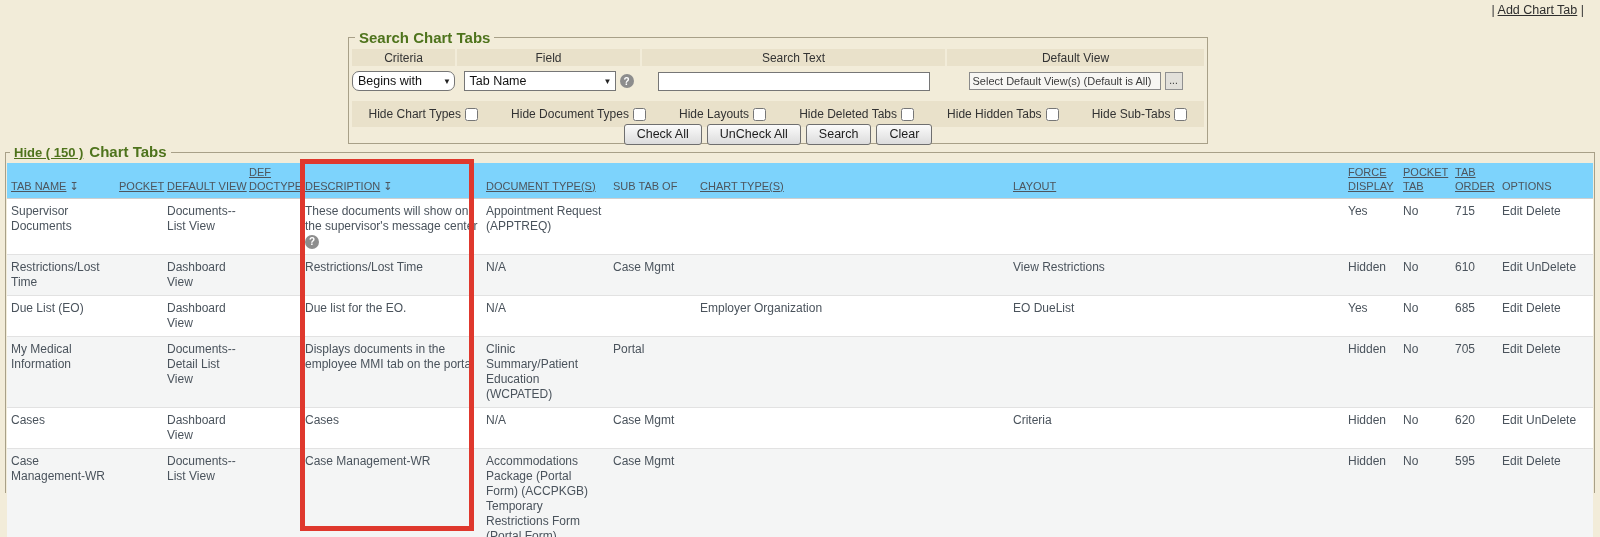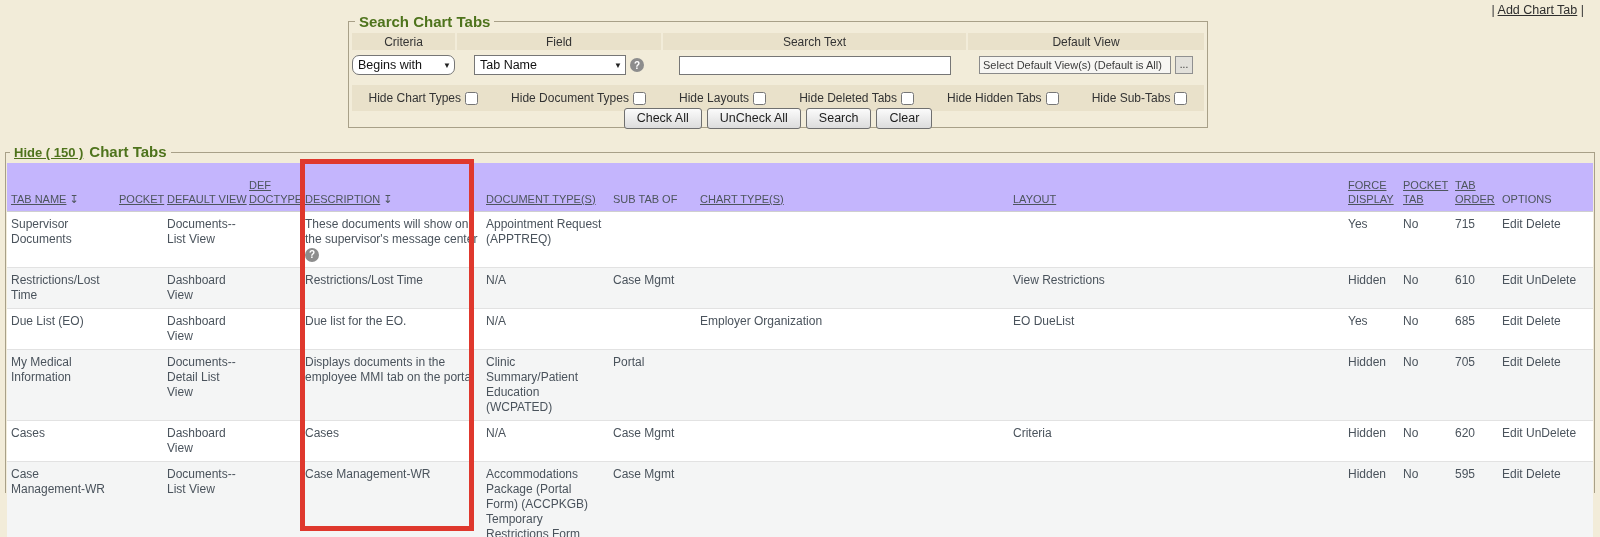--- a/index.html
+++ b/index.html
@@ -13,30 +13,30 @@
   .top-links a { color:#2e2e2e; text-decoration:underline; cursor:pointer; }
 
   
   .fset { position:absolute; border:1px solid #a8a088; }
   .fset .legend {
     position:absolute; top:-9px; left:6px; background:#f2ecd9; padding:0 4px;
     font-size:15px; font-weight:bold; color:#4e731c; white-space:nowrap;
   }
 
   
-  #search-fs { left:348px; top:21px; width:860px; height:107px; }
+  #search-fs { left:348px; top:37px; width:860px; height:107px; }
   .s-row { position:absolute; left:3px; right:3px; display:flex; gap:2px; }
   .s-head { top:11px; height:17px; }
   .s-head .cell {
     background:#e9e1ca; display:flex; align-items:center; justify-content:center;
     font-size:12px; color:#333; height:100%;
   }
   .s-ctrl { top:31px; height:24px; }
   .s-ctrl .cell { display:flex; align-items:center; justify-content:center; gap:4px; }
-  .w1 { width:103px; } .w2 { width:204px; } .w3 { width:303px; } .w4 { flex:1; }
+  .w1 { width:103px; } .w2 { width:183px; } .w3 { width:303px; } .w4 { flex:1; }
   .selectbox {
     background:#fff; border:1px solid #767676; height:20px; padding:1px 3px 1px 5px;
     display:flex; align-items:center; justify-content:space-between;
     font-size:12.5px; color:#111; cursor:pointer;
   }
   .selectbox .arrow { font-size:8px; color:#222; margin-left:6px; }
   .sel-criteria { width:104px;border-radius:7px; }
   .sel-field { width:152px; }
   .txt-input { border:1px solid #767676; height:19px; width:272px; font-size:12.5px; padding:0 3px; background:#fff; }
   .dv-input {
@@ -66,22 +66,22 @@
     padding:2px 12px 3px; cursor:pointer;
   }
 
   
   #tabs-fs { left:5px; top:152px; width:1590px; height:341px; border-bottom:none; }
   #tabs-fs .legend { top:-10px; left:4px; }
   #tabs-fs .legend a { font-size:13px; color:#4e731c; text-decoration:underline; margin-right:6px; cursor:pointer; }
 
   table.grid { position:absolute; left:1px; top:10px; width:1586px; border-collapse:collapse; table-layout:fixed; }
   table.grid th {
-    background:#c4b5fd; font-size:11px; font-weight:normal; color:#4d555d;
-    text-align:left; vertical-align:bottom; padding:16px 4px 4px; line-height:1.25;
+    background:#7dd3fc; font-size:11px; font-weight:normal; color:#4d555d;
+    text-align:left; vertical-align:bottom; padding:3px 4px 4px; line-height:1.25;
     border-bottom:1px solid #cfcfcf;
   }
   th .hlink { text-decoration:underline; cursor:pointer; }
   th.nowrap, td.nowrap { white-space:nowrap; }
   .sort-ico { font-size:11px; margin-left:3px; text-decoration:none; display:inline-block; }
   table.grid td {
     font-size:12px; color:#4a535c; vertical-align:top; padding:5px 3px 5px 4px;
     line-height:1.25; border-bottom:1px solid #e2e2e2; background:#fff;
     overflow:hidden;
   }

